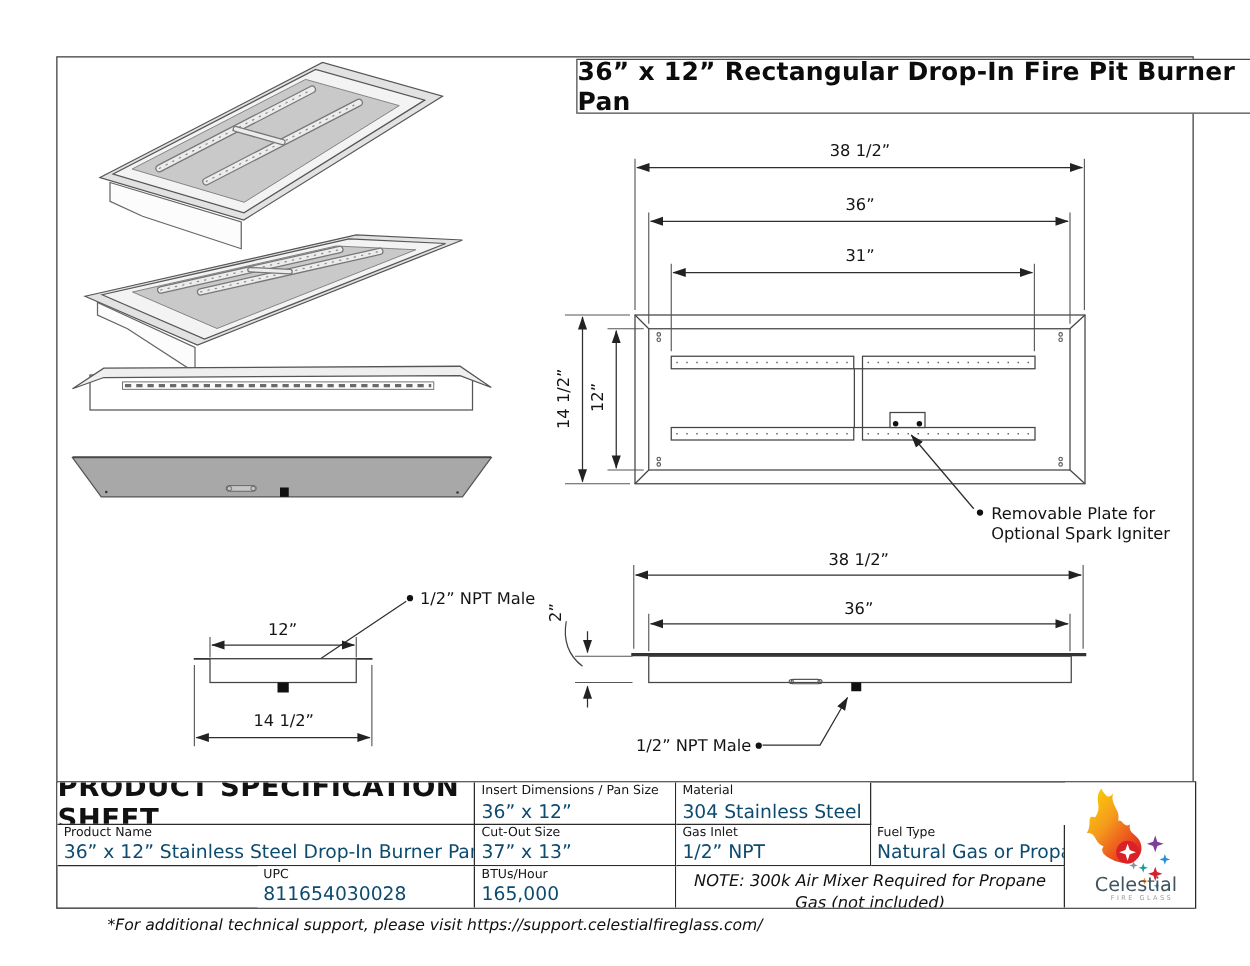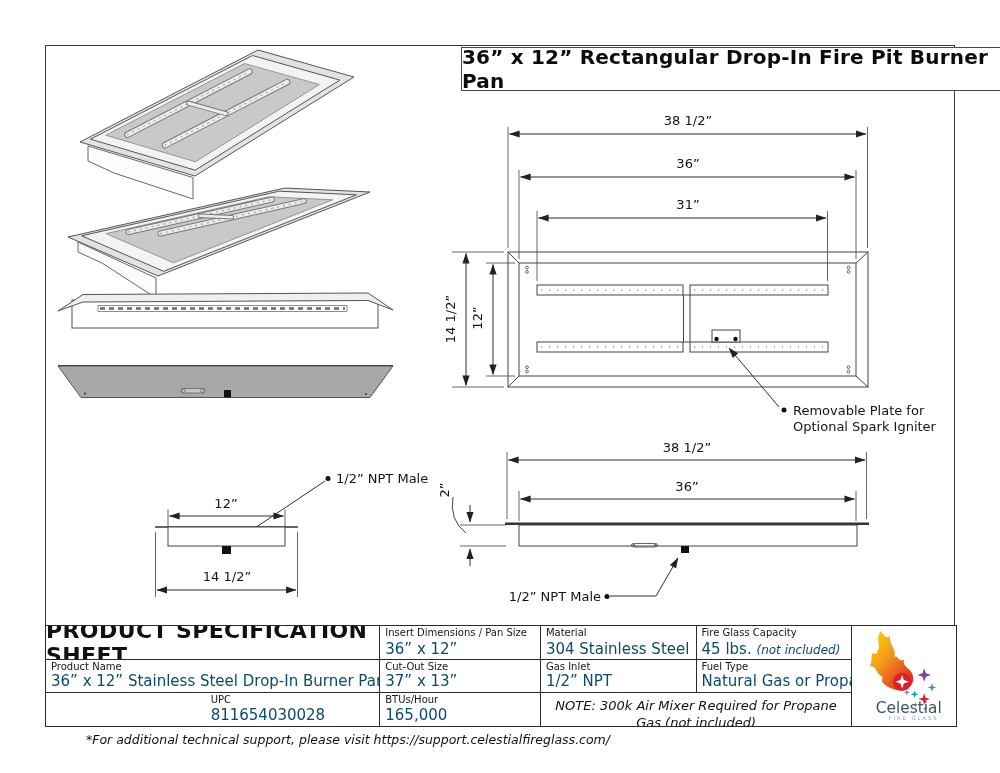--- a/index.html
+++ b/index.html
@@ -217,24 +217,20 @@
       <span class="hdr-text">PRODUCT SPECIFICATION SHEET</span>
     </div>
     <div class="cell" style="grid-column:3/4;grid-row:1/2;">
       <span class="lbl">Insert Dimensions / Pan Size</span>
       <span class="val">36” x 12”</span>
     </div>
     <div class="cell" style="grid-column:4/5;grid-row:1/2;">
       <span class="lbl">Material</span>
       <span class="val">304 Stainless Steel</span>
     </div>
-    <div class="cell" style="grid-column:5/6;grid-row:1/2;">
-      <span class="lbl">Fire Glass Capacity</span>
-      <span class="val"><span>45 lbs.</span> <span class="suffix">(not included)</span></span>
-    </div>
     <div class="cell noR noB logo-cell">
       <svg width="100" height="98" viewBox="0 0 104 100">
         <defs>
           <linearGradient id="flameG" x1="0" y1="0" x2="0.85" y2="1">
             <stop offset="0" stop-color="#fcd900"></stop>
             <stop offset="0.45" stop-color="#f59a1d"></stop>
             <stop offset="0.85" stop-color="#e8401f"></stop>
             <stop offset="1" stop-color="#d6202c"></stop>
           </linearGradient>
         </defs>

